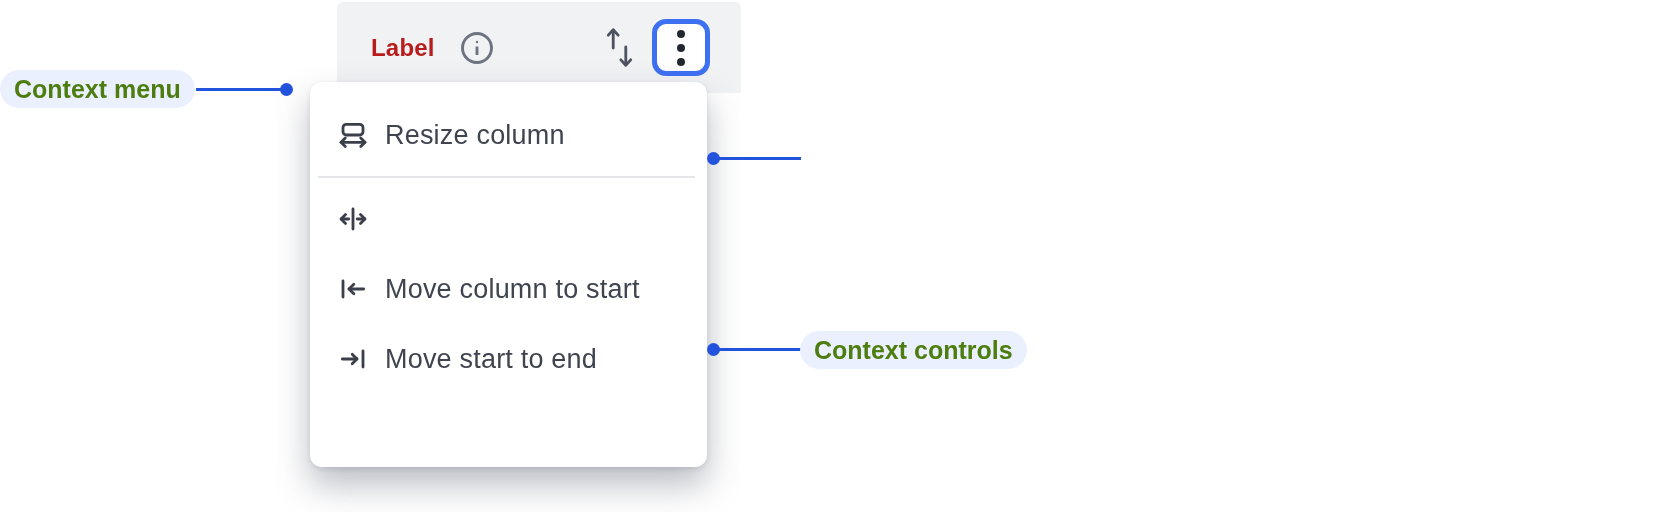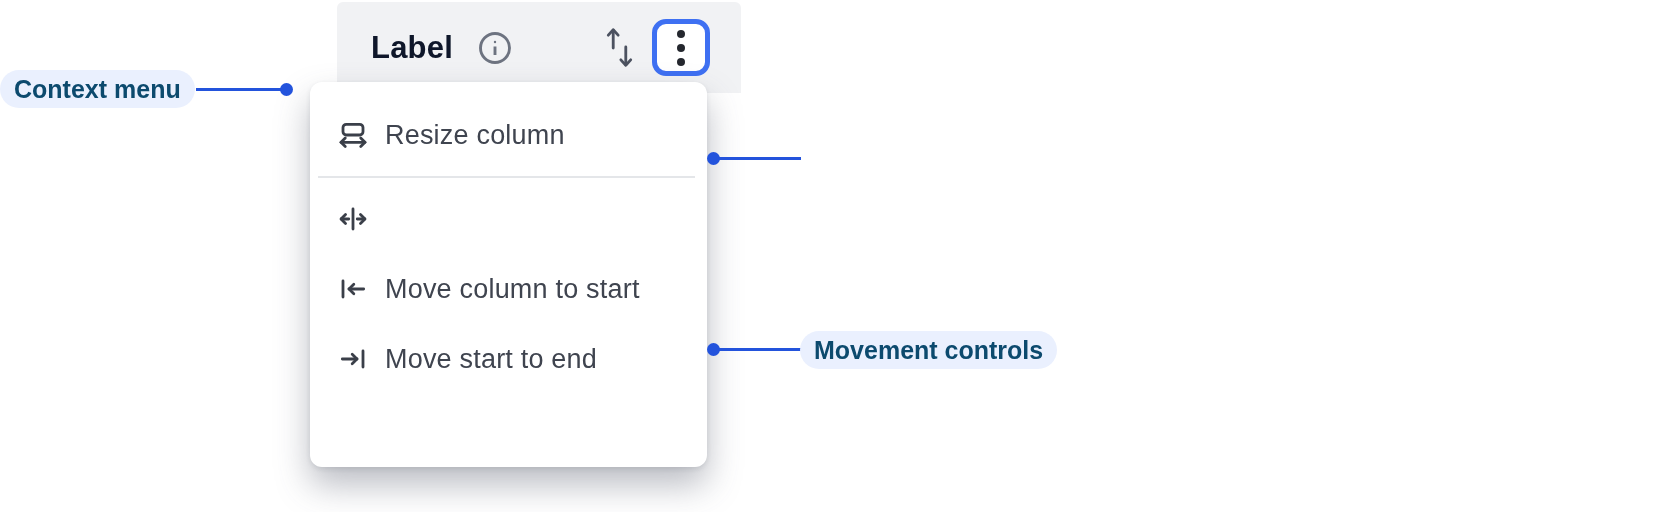--- a/index.html
+++ b/index.html
@@ -9,21 +9,21 @@
     position:relative; width:1672px; height:512px; background:#ffffff; overflow:hidden;
   }
 
   
   .col-header {
     position:absolute; left:337px; top:2px; width:404px; height:91px;
     background:#f1f2f4; border-radius:6px 6px 0 0;
     display:flex; align-items:center; z-index:1;
   }
   .col-label {
-    margin-left:34px; font-size:31px; font-weight:700; color:#0f172a; letter-spacing:.2px;
+    margin-left:34px; font-size:24px; font-weight:700; color:#b91c1c; letter-spacing:.2px;
   }
   .hdr-icon { display:flex; align-items:center; justify-content:center; }
   .info-btn { margin-left:25px; width:34px; height:34px; }
   .sort-btn { margin-left:auto; width:27px; height:45px; }
   .kebab-btn {
     margin-left:19px; margin-right:31px;
     width:58px; height:57px; background:#ffffff;
     border:5px solid #3e70f2; border-radius:14px;
     display:flex; flex-direction:column; align-items:center; justify-content:center;
     gap:6px; cursor:pointer; padding:0;
@@ -40,21 +40,21 @@
     height:70px; display:flex; align-items:center; padding-left:26px; cursor:pointer;
   }
   .mi-icon { width:34px; height:34px; margin-right:15px; display:flex; align-items:center; justify-content:center; flex:none; }
   .mi-label { font-size:27px; color:#3f444f; letter-spacing:.2px; white-space:nowrap; }
   .menu-divider { height:2px; background:#e4e6e9; margin:6px 12px 6px 8px; }
 
   
   .ann-pill {
     position:absolute; height:38px; display:flex; align-items:center;
     padding:0 14px; background:#eaf0fe; border-radius:19px;
-    font-size:25px; font-weight:600; color:#0c4a6e; white-space:nowrap; z-index:4;
+    font-size:25px; font-weight:600; color:#4d7c0f; white-space:nowrap; z-index:4;
   }
   .ann-line { position:absolute; height:2.5px; background:#2353dc; z-index:3; }
   .ann-dot  { position:absolute; width:13px; height:13px; border-radius:50%; background:#2353dc; z-index:4; }
 
   svg { display:block; }
 </style>
 </head>
 <body>
 
 <div class="canvas">
@@ -138,15 +138,15 @@
 
   <div class="ann-pill" style="left:0px; top:70px;">Context menu</div>
   <div class="ann-line" style="left:196px; top:88px; width:86px;"></div>
   <div class="ann-dot" style="left:280px; top:83px;"></div>
 
   <div class="ann-dot" style="left:707px; top:152px;"></div>
   <div class="ann-line" style="left:713px; top:157px; width:88px;"></div>
 
   <div class="ann-dot" style="left:707px; top:343px;"></div>
   <div class="ann-line" style="left:713px; top:348px; width:88px;"></div>
-  <div class="ann-pill" style="left:800px; top:331px;">Movement controls</div>
+  <div class="ann-pill" style="left:800px; top:331px;">Context controls</div>
 
 </div>
 
 </body></html>

